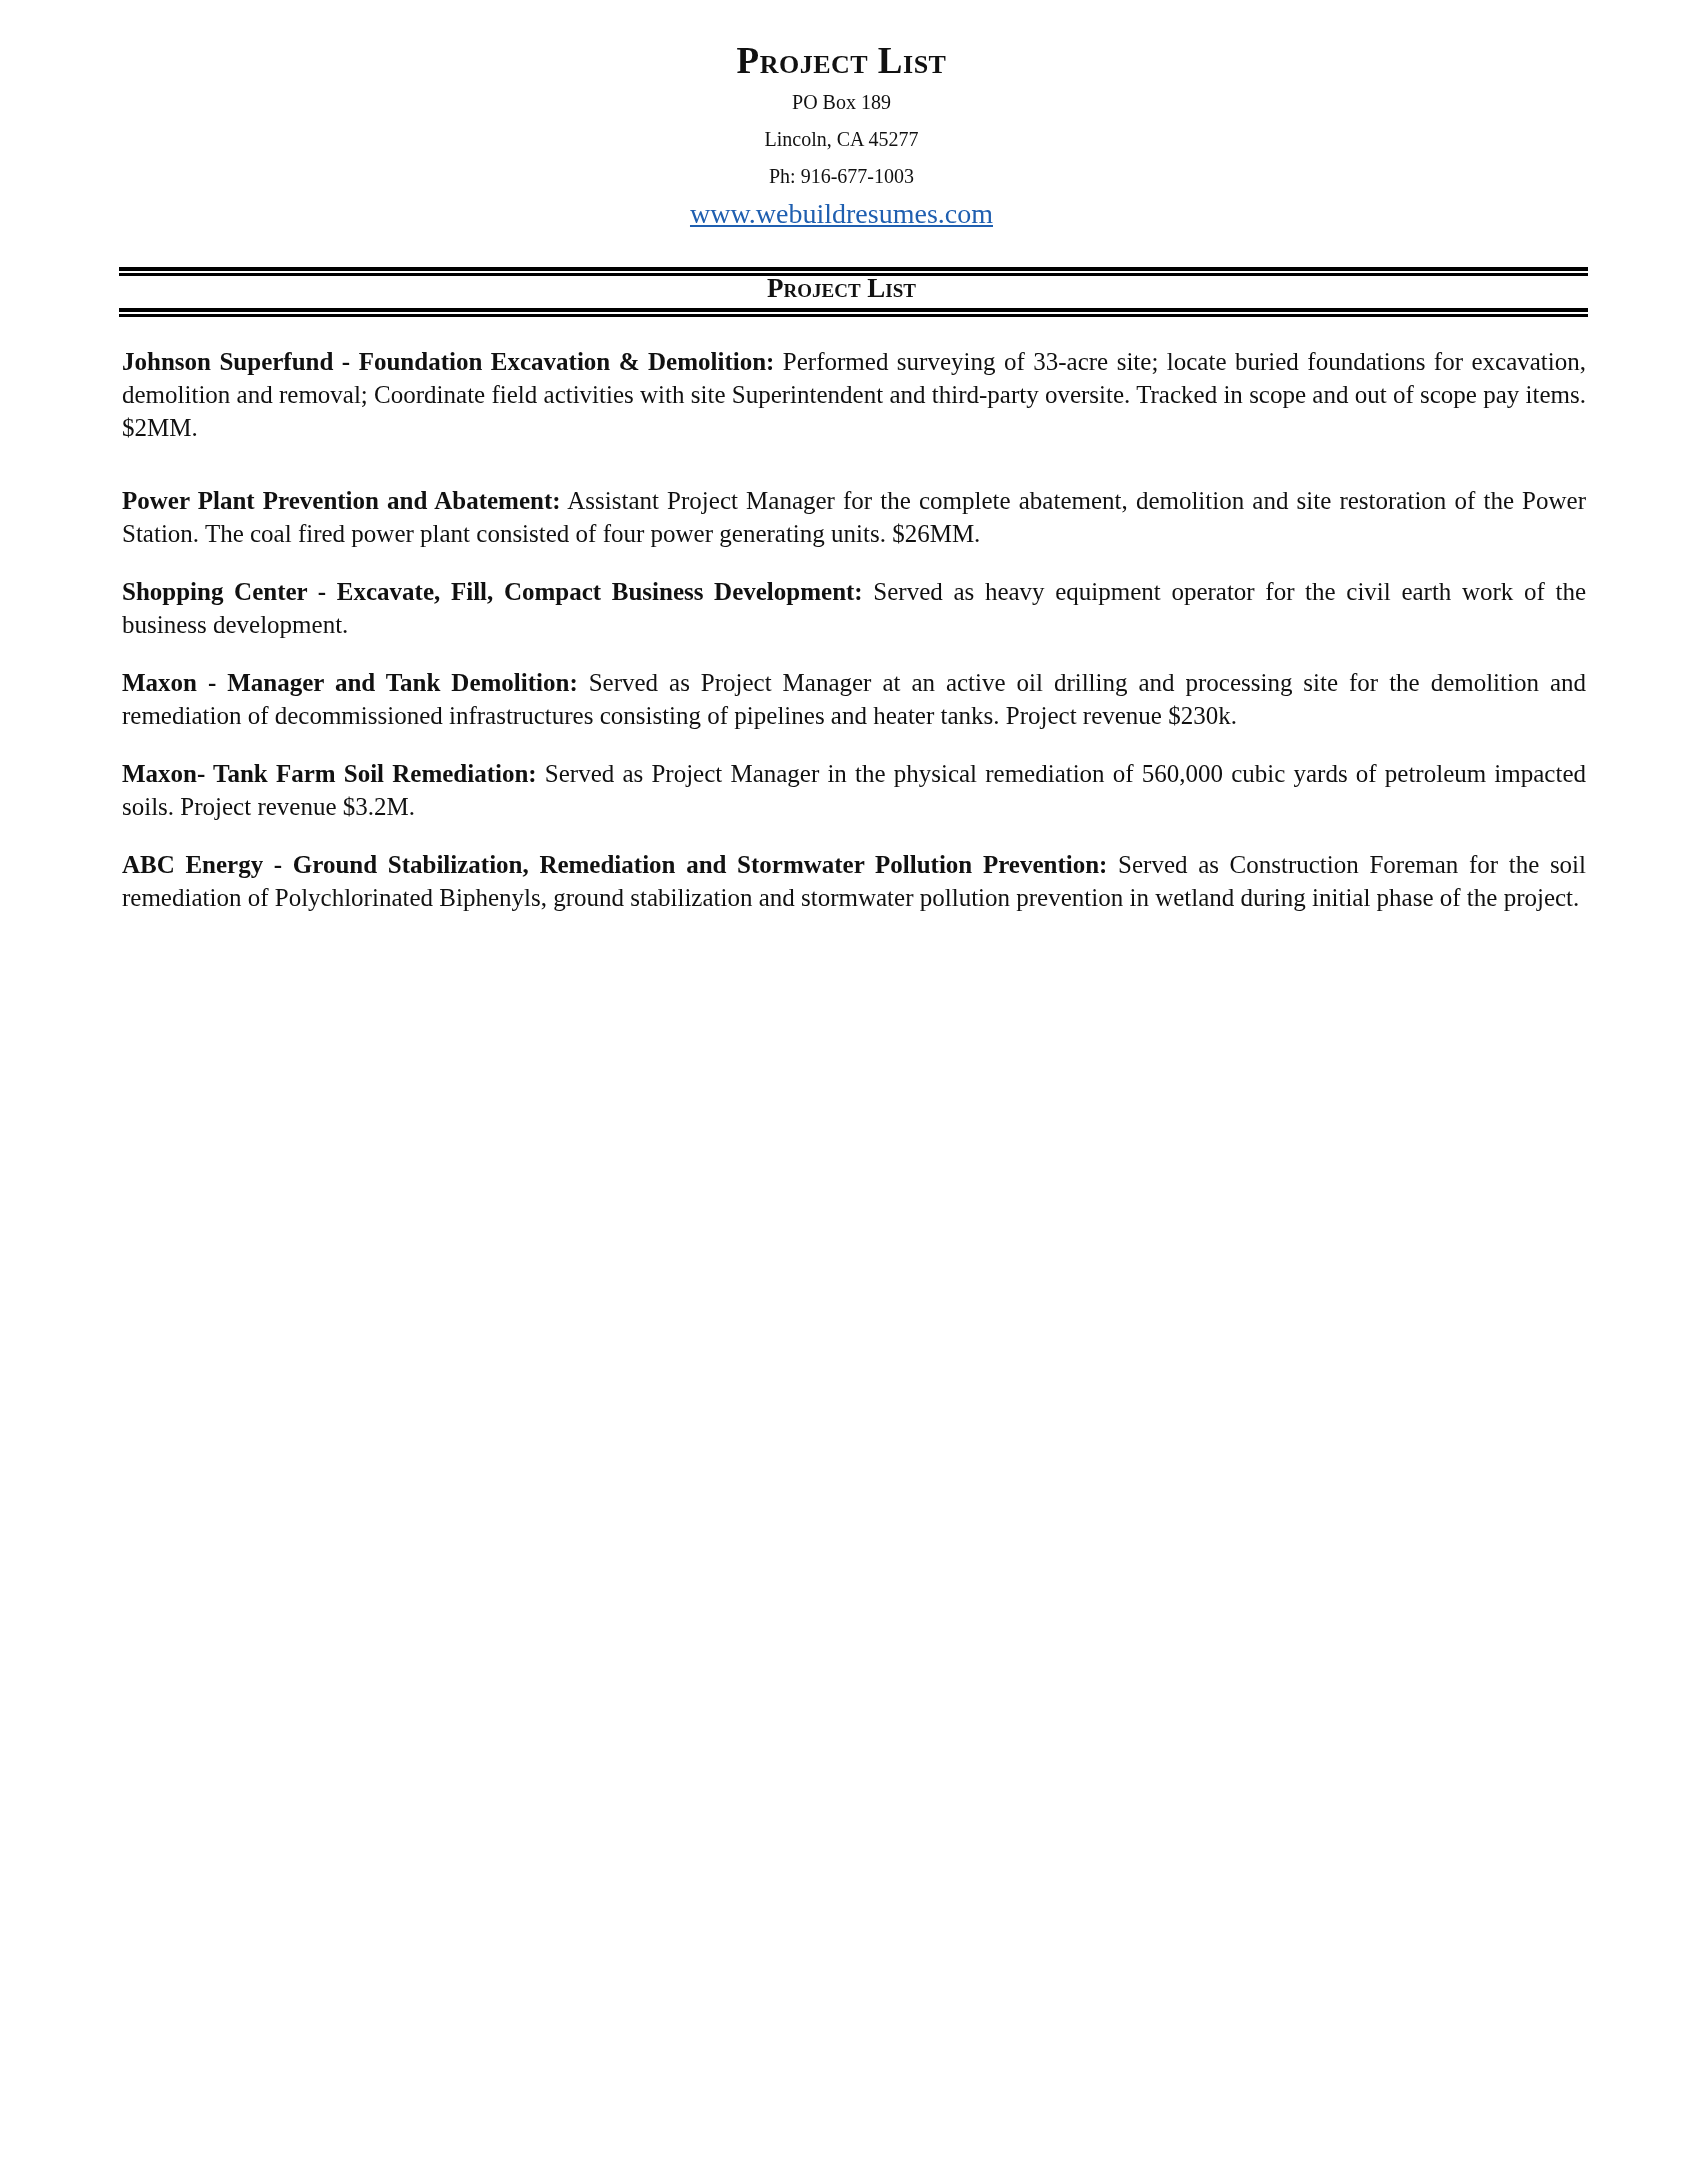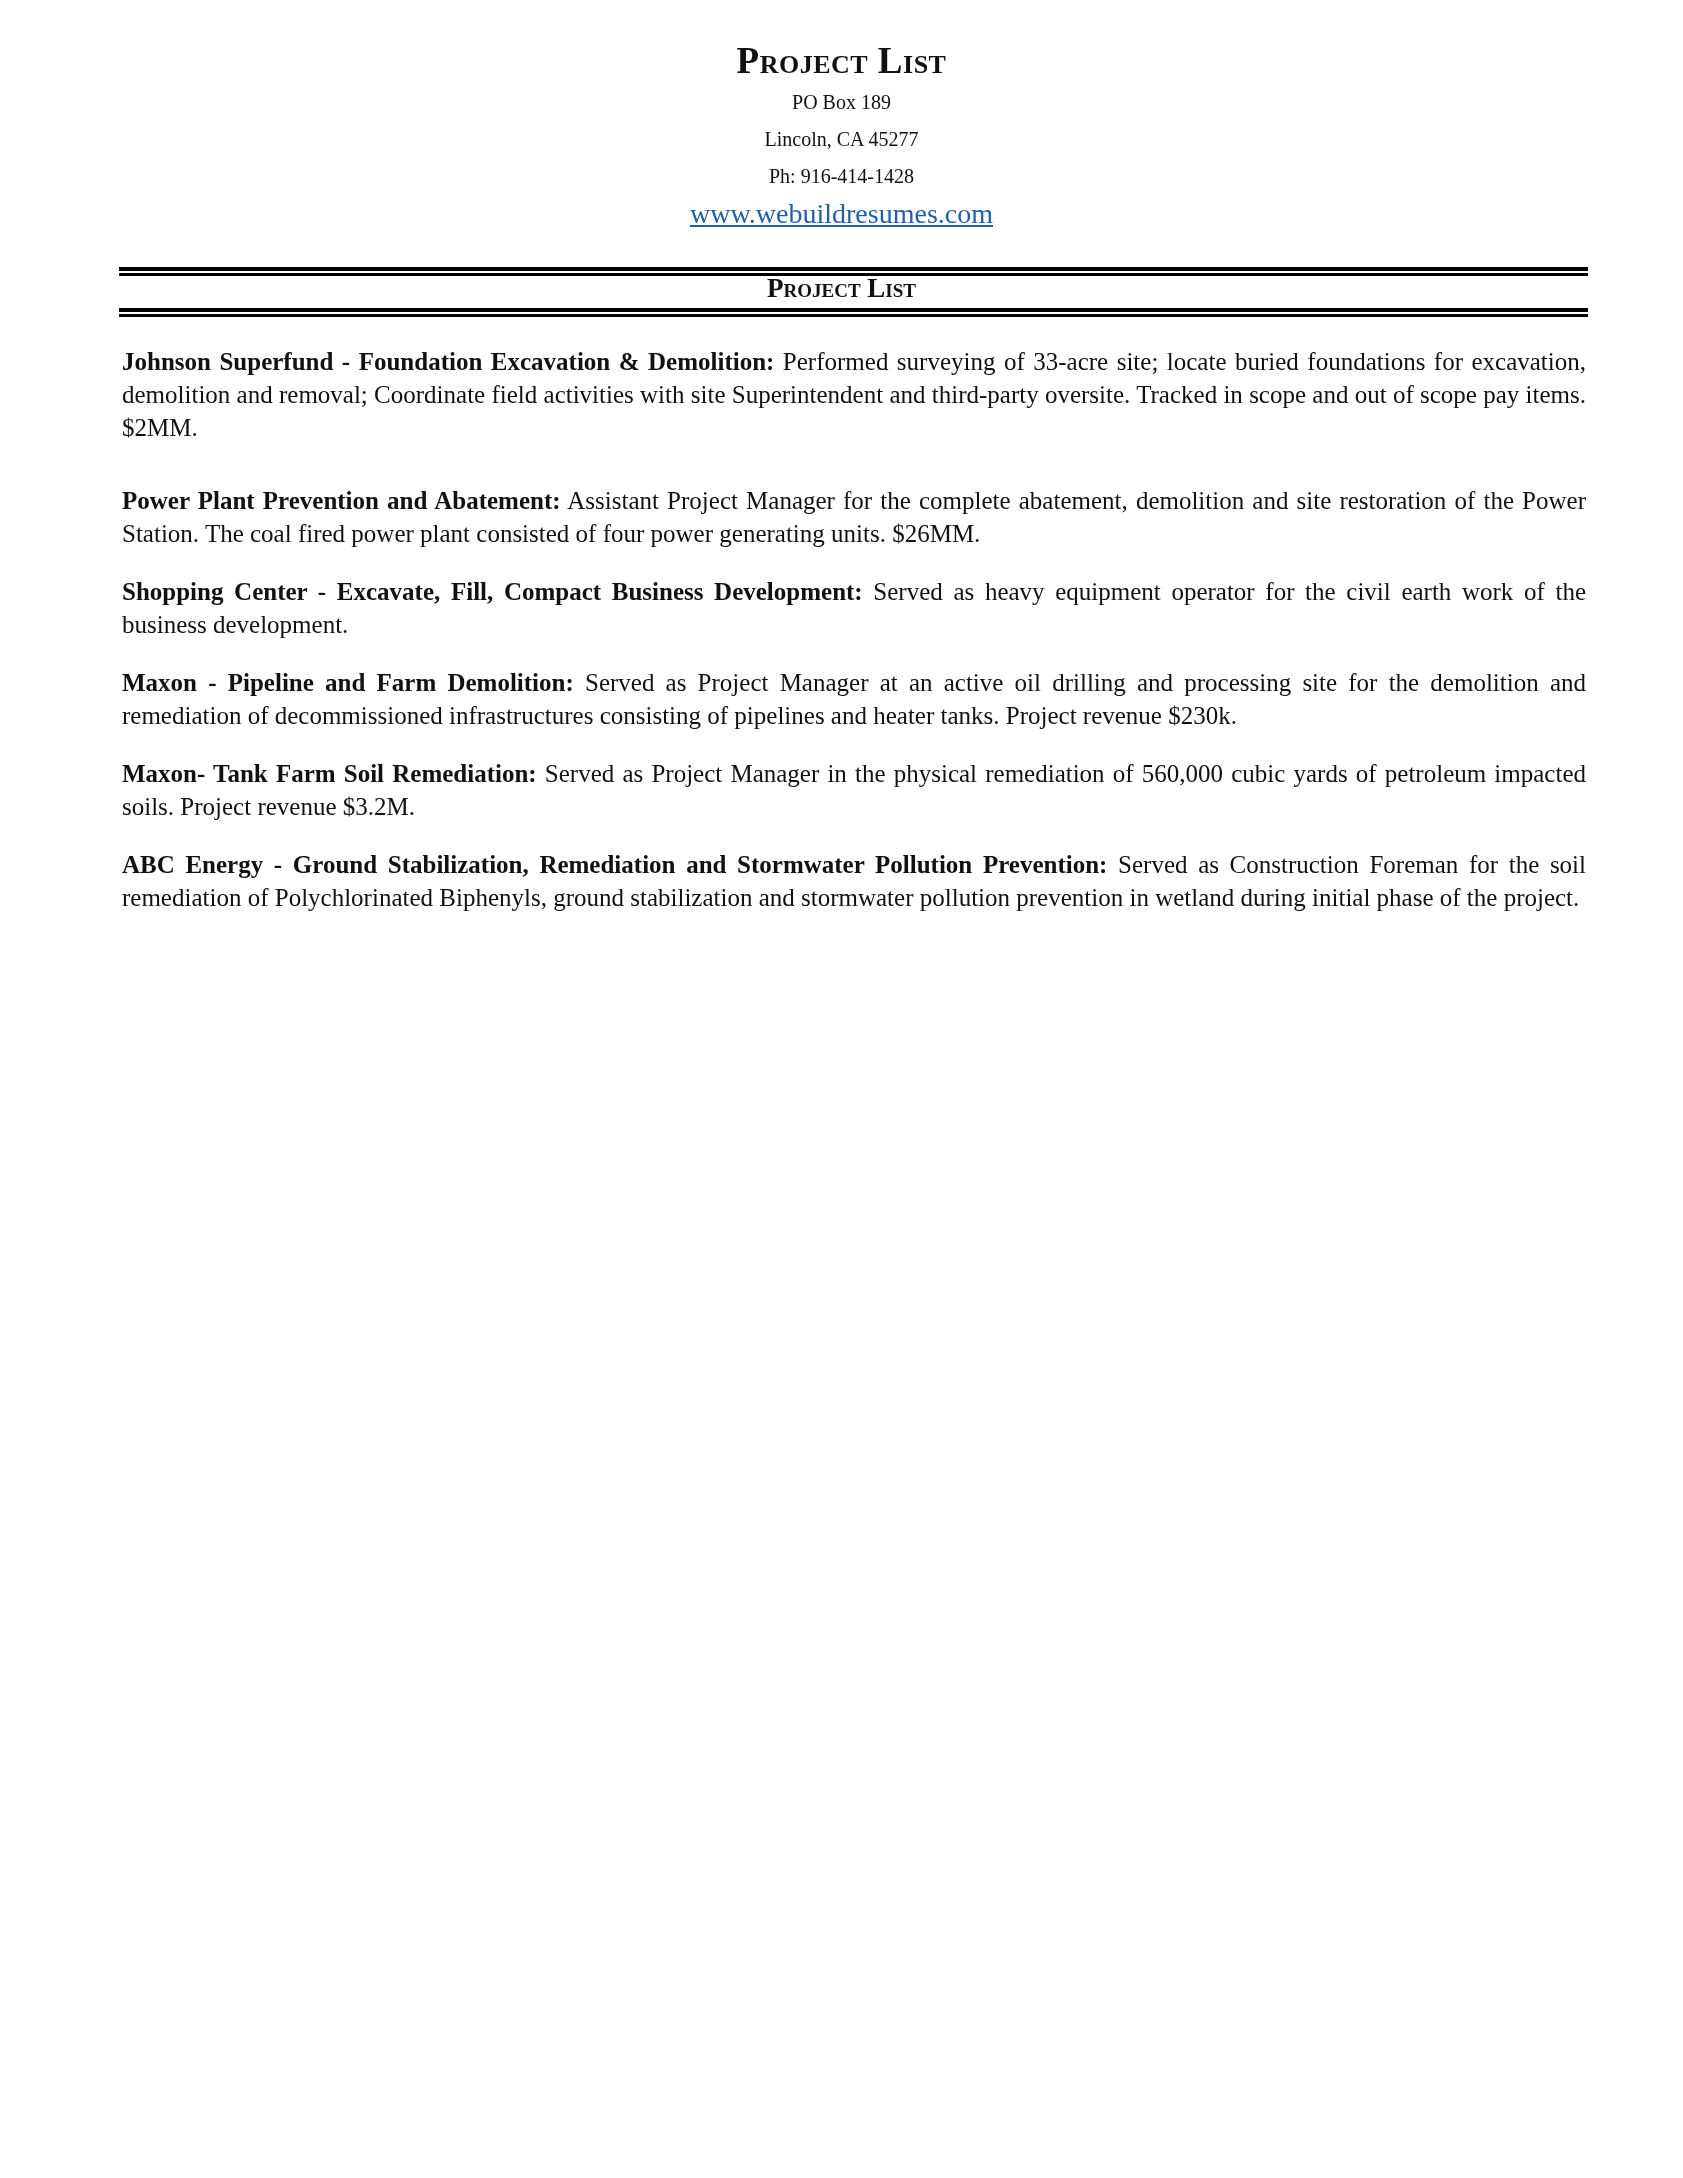--- a/index.html
+++ b/index.html
@@ -21,21 +21,21 @@
   .entry.first { margin-bottom: 40px; }
   .entry b { font-weight: bold; }
 </style>
 </head>
 <body>
 
 <div class="header">
   <p class="title">Project List</p>
   <p class="addr">PO Box 189</p>
   <p class="addr">Lincoln, CA 45277</p>
-  <p class="addr">Ph: 916-414-1428</p>
+  <p class="addr">Ph: 916-677-1003</p>
   <a class="link">www.webuildresumes.com</a>
 </div>
 
 <div class="rule" style="top:267px;">
   <div class="thick"></div>
     <div class="gap"></div>
     <div class="thin"></div>
 </div>
 
 <div class="section-heading">Project List</div>
@@ -43,17 +43,17 @@
 <div class="rule" style="top:308px;">
   <div class="thick"></div>
     <div class="gap"></div>
     <div class="thin"></div>
 </div>
 
 <div class="body">
   <p class="entry first"><b>Johnson Superfund - Foundation Excavation &amp; Demolition:</b><span> Performed surveying of 33-acre site; locate buried foundations for excavation, demolition and removal; Coordinate field activities with site Superintendent and third-party oversite. Tracked in scope and out of scope pay items. $2MM.</span></p>
   <p class="entry"><b>Power Plant Prevention and Abatement:</b> <span>Assistant Project Manager for the complete abatement, demolition and site restoration of the Power Station. The coal fired power plant consisted of four power generating units. $26MM.</span></p>
   <p class="entry"><b>Shopping Center - Excavate, Fill, Compact Business Development:</b> <span>Served as heavy equipment operator for the civil earth work of the business development.</span></p>
-  <p class="entry"><b>Maxon - Pipeline and Farm Demolition:</b> <span>Served as Project Manager at an active oil drilling and processing site for the demolition and remediation of decommissioned infrastructures consisting of pipelines and heater tanks. Project revenue $230k.</span></p>
+  <p class="entry"><b>Maxon - Manager and Tank Demolition:</b> <span>Served as Project Manager at an active oil drilling and processing site for the demolition and remediation of decommissioned infrastructures consisting of pipelines and heater tanks. Project revenue $230k.</span></p>
   <p class="entry"><b>Maxon- Tank Farm Soil Remediation:</b> <span>Served as Project Manager in the physical remediation of 560,000 cubic yards of petroleum impacted soils. Project revenue $3.2M.</span></p>
   <p class="entry"><b>ABC Energy - Ground Stabilization, Remediation and Stormwater Pollution Prevention:</b> <span>Served as Construction Foreman for the soil remediation of Polychlorinated Biphenyls, ground stabilization and stormwater pollution prevention in wetland during initial phase of the project.</span></p>
 </div>
 
 
 </body></html>

